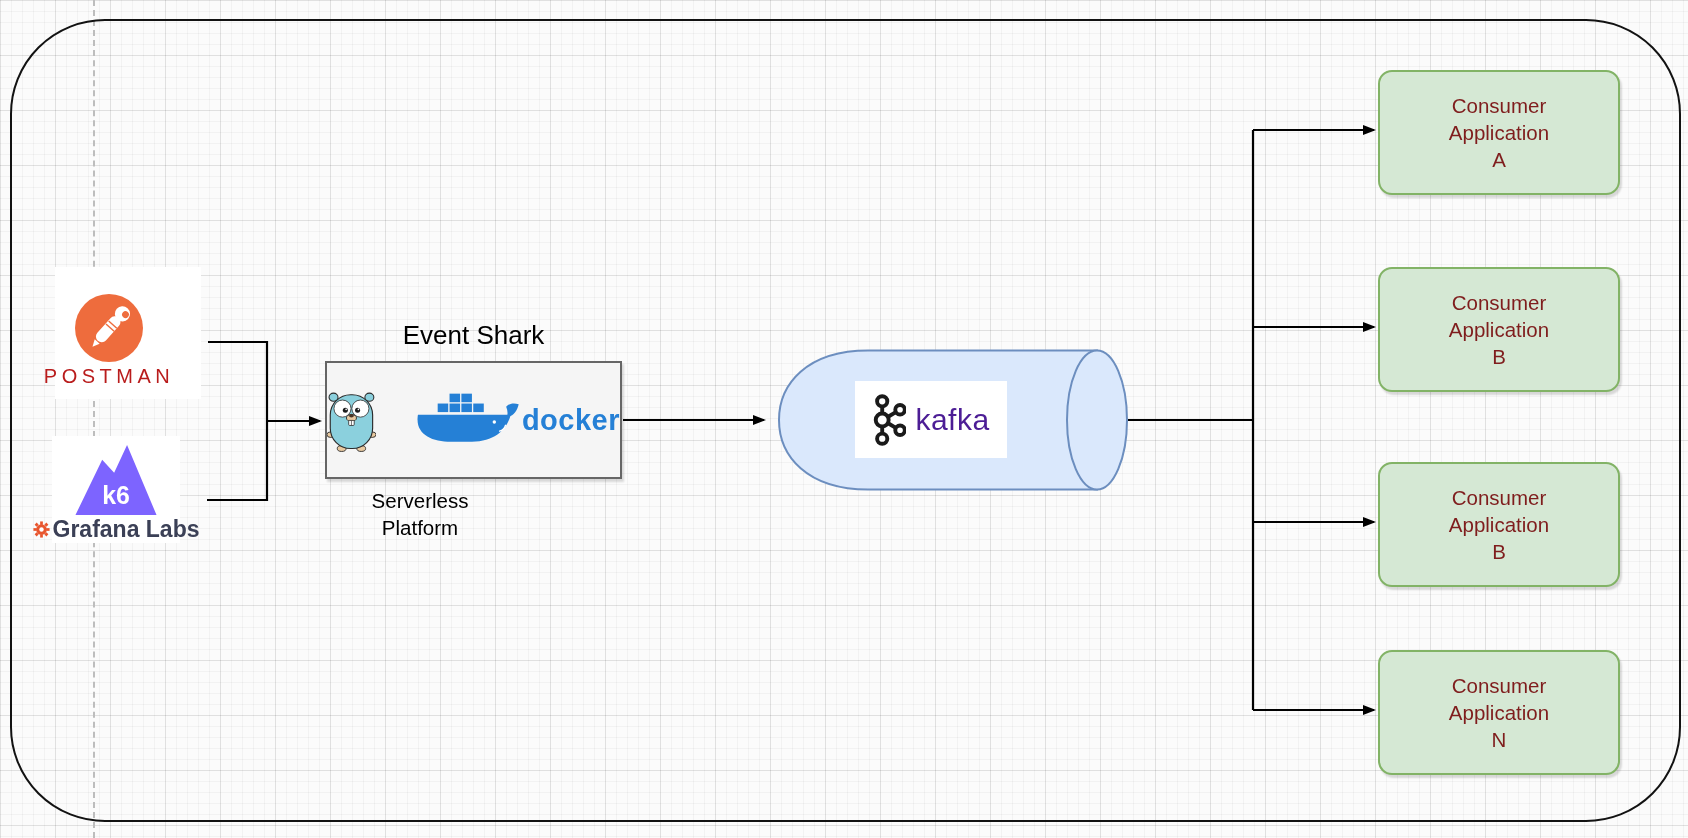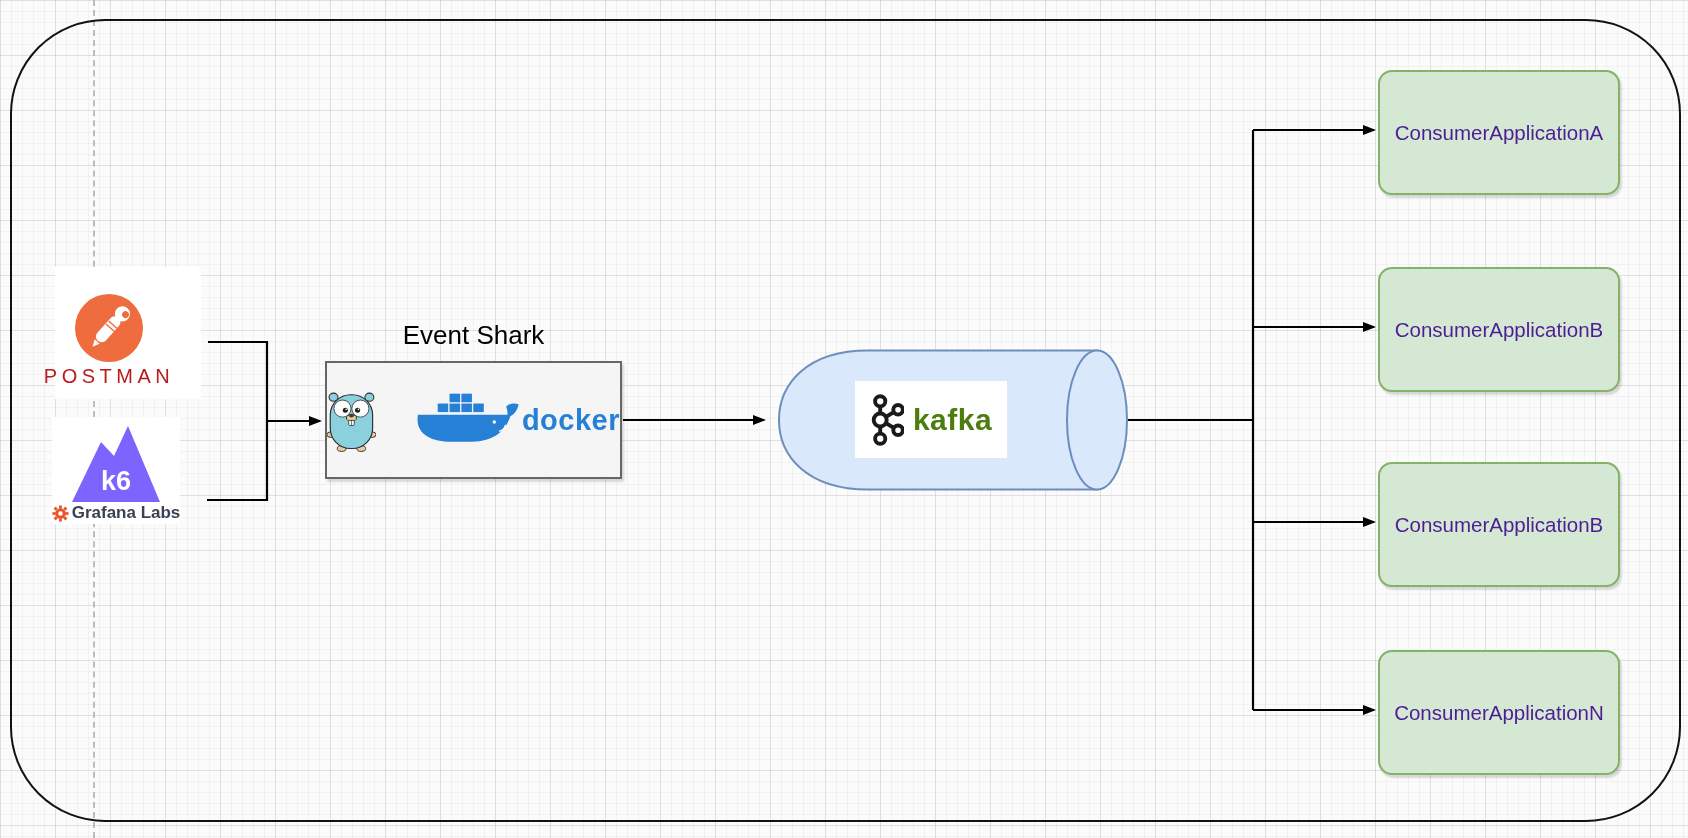--- a/index.html
+++ b/index.html
@@ -32,48 +32,48 @@
   .white-card{background:#ffffff;}
   
   .postman-group{left:55px;top:267px;width:146px;height:132px;display:flex;justify-content:flex-start;}
   .postman-inner{width:108px;display:flex;flex-direction:column;align-items:center;}
   .postman-icon{margin-top:26px;}
   .postman-word{
     margin-top:2px;font-size:20px;letter-spacing:4.5px;font-weight:500;
     color:#b91c1c;white-space:nowrap;
   }
   
-  .k6-group{left:52px;top:417px;width:128px;height:107px;display:flex;flex-direction:column;align-items:center;}
+  .k6-group{left:52px;top:436px;width:128px;height:107px;display:flex;flex-direction:column;align-items:center;}
   .k6-icon{margin-top:9px;}
   .grafana-row{margin-top:1px;display:flex;align-items:center;gap:3px;}
-  .grafana-word{font-size:17px;font-weight:600;color:#3b4056;white-space:nowrap;}
+  .grafana-word{font-size:23px;font-weight:600;color:#3b4056;white-space:nowrap;}
   
   .shape-shadow{box-shadow:2px 3px 2px rgba(0,0,0,0.14);}
   .eventshark-title{left:325px;top:320px;width:297px;text-align:center;font-size:26px;color:#000;}
   .eventshark-box{
     left:325px;top:361px;width:293px;height:114px;
     background:#f5f5f5;border:2px solid #666666;
     display:flex;align-items:center;justify-content:center;gap:34px;
   }
   .eventshark-caption{left:270px;top:487px;width:300px;text-align:center;font-size:20.5px;line-height:27px;color:#000;}
   .docker-lockup{display:flex;flex-direction:row;align-items:center;}
   .docker-word{font-size:29px;font-weight:700;color:#2580d6;line-height:26px;letter-spacing:0.5px;}
   
   .kafka-cylinder-svg{left:768px;top:348px;}
   .kafka-label{
     left:855px;top:381px;width:152px;height:77px;background:#ffffff;
     display:flex;align-items:center;justify-content:center;gap:9px;
   }
-  .kafka-word{font-size:30px;font-weight:700;color:#4d7c0f;letter-spacing:0.5px;}
+  .kafka-word{font-size:30px;font-weight:400;color:#4c1d95;letter-spacing:0.5px;}
   
   .consumer-box{
     left:1378px;width:238px;height:121px;
     background:#d5e8d4;border:2px solid #82b366;border-radius:14px;
-    display:flex;flex-direction:row;align-items:center;justify-content:center;
-    font-size:20.5px;line-height:27px;color:#4c1d95;text-align:center;
+    display:flex;flex-direction:column;align-items:center;justify-content:center;
+    font-size:20.5px;line-height:27px;color:#7f1d1d;text-align:center;
   }
   .edges{left:0;top:0;pointer-events:none;}
 </style>
 </head>
 <body>
 
 <div class="canvas">
 
   <div class="abs page-break"></div>
 
@@ -154,20 +154,24 @@
           <path d="M12 33 C 7 62 32 74 62 74 L 94 74 C 128 74 147 56 153 33 Z"></path>
           <path d="M150 36 C 157 34 163 27 165 17 C 156 14 149 17 146 21 C 148 26 149 31 147 36 Z"></path>
         </g>
         <circle cx="128" cy="44" r="2.6" fill="#ffffff"></circle>
         <path d="M136 58 q 7 -2 9 -9" stroke="#ffffff" stroke-width="2" fill="none" stroke-linecap="round"></path>
       </svg>
       <span class="docker-word">docker</span>
     </div>
   </div>
 
+  <div class="abs eventshark-caption">
+    <div>Serverless</div>
+    <div>Platform</div>
+  </div>
 
   <svg class="abs kafka-cylinder-svg" width="362" height="144" viewBox="0 0 362 144">
     <path d="M329 2.5 H100 C39 2.5 11 36 11 72 C11 108 39 141.5 100 141.5 H329 Z" fill="#dae8fc" stroke="#6c8ebf" stroke-width="2"></path>
     <ellipse cx="329" cy="72" rx="30" ry="69.5" fill="#dae8fc" stroke="#6c8ebf" stroke-width="2"></ellipse>
   </svg>
 
   <div class="abs kafka-label">
     <svg width="34" height="54" viewBox="0 0 40 62">
       <g fill="none" stroke="#1a1a1a" stroke-width="4.6">
         <circle cx="12" cy="9" r="6"></circle>

